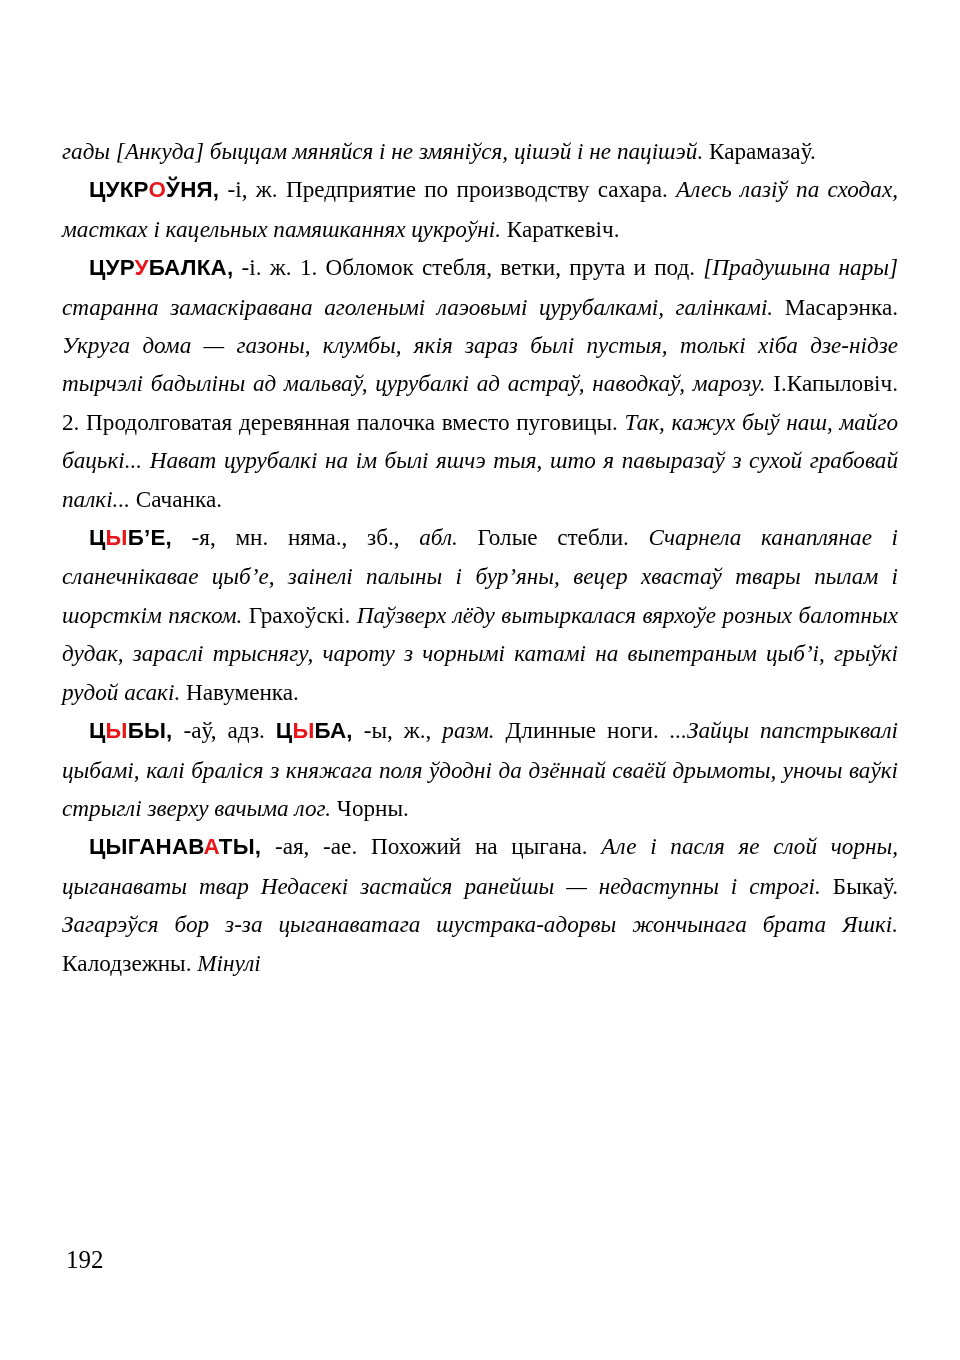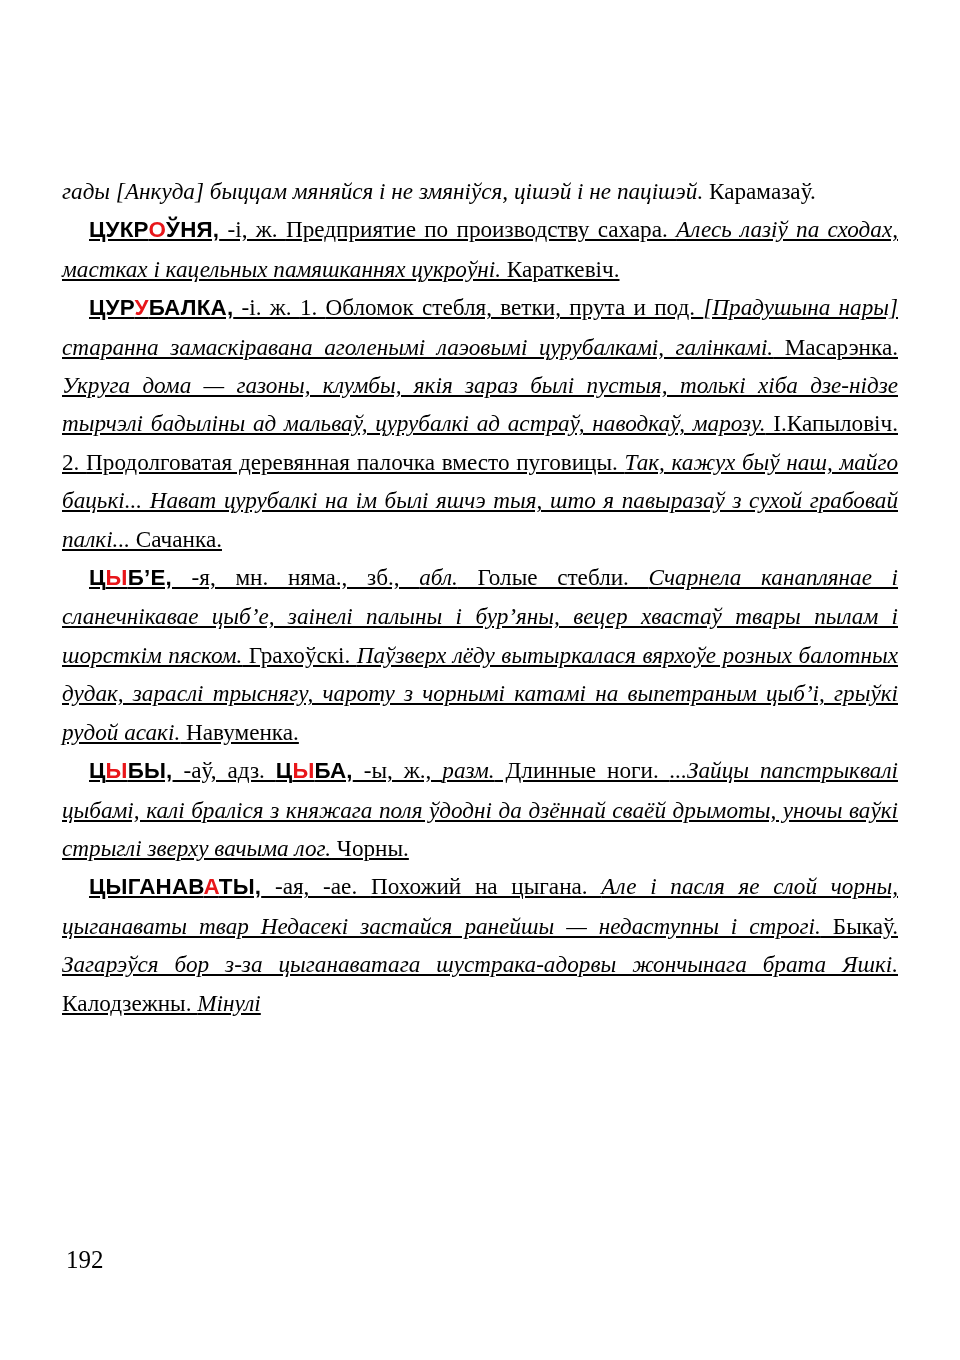--- a/index.html
+++ b/index.html
@@ -13,36 +13,34 @@
     height: 1360px;
     background: #ffffff;
     box-sizing: border-box;
     overflow: hidden;
   }
   .text-column {
     position: absolute;
     left: 62px;
     top: 132px;
     width: 836px;
-    margin-top: 40px;
   }
   .entry {
     margin: 0 0 0 0;
     padding: 0;
     text-align: justify;
     text-justify: inter-word;
     font-family: "Liberation Serif", "DejaVu Serif", serif;
     font-size: 23.2px;
     line-height: 38.4px;
     color: #000000;
     hyphens: none;
   }
   .entry.indent {
     text-indent: 27px;
-    text-decoration: underline;
   }
   .hw {
     font-family: "Liberation Sans", "DejaVu Sans", sans-serif;
     font-weight: bold;
     font-size: 22.4px;
     letter-spacing: 0.2px;
     color: #000000;
   }
   .acc {
     color: #e8161a;

